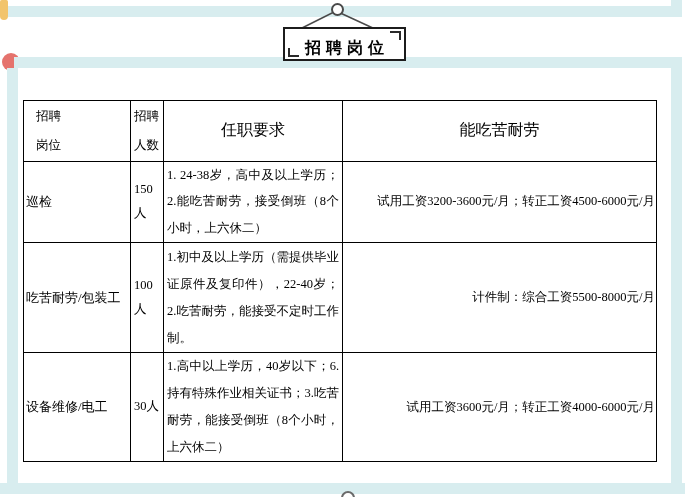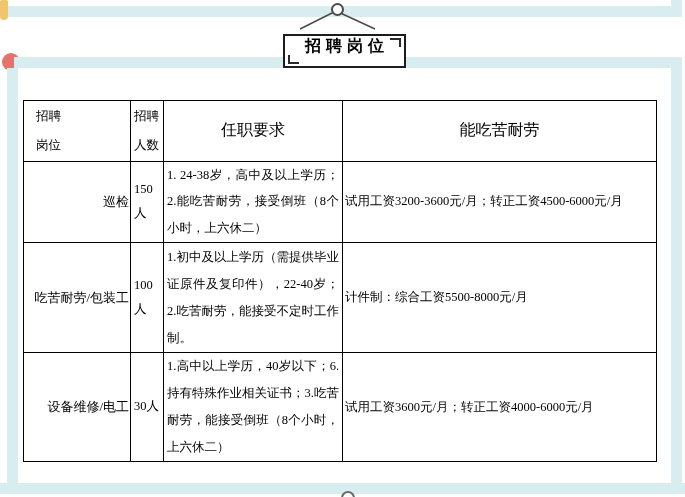--- a/index.html
+++ b/index.html
@@ -24,23 +24,23 @@
     position:absolute;left:2px;top:53px;width:18px;height:18px;
     border-radius:50%;background:#e5736d;
   }
   
   .hanger-ring{
     position:absolute;left:331px;top:3px;width:9px;height:9px;
     border:2px solid #4a4a4a;border-radius:50%;background:#fff;z-index:3;
   }
   .hanger-strings{position:absolute;left:283px;top:0;z-index:2;}
   .sign{
-    position:absolute;left:283px;top:34px;width:119px;height:30px;
+    position:absolute;left:283px;top:27px;width:119px;height:30px;
     background:#fff;border:2px solid #1c1c1c;z-index:4;
-    display:flex;align-items:flex-start;justify-content:center;
+    display:flex;align-items:flex-end;justify-content:center;
   }
   .sign-title{
     font-size:16px;font-weight:bold;letter-spacing:5px;
     padding-left:5px;white-space:nowrap;
   }
   .bracket-tr{
     position:absolute;right:3px;top:2px;width:9px;height:7px;
     border-top:2px solid #2a2a2a;border-right:2px solid #2a2a2a;
   }
   .bracket-bl{
@@ -58,26 +58,26 @@
   }
   table.jobs th,table.jobs td{
     border:1px solid #000;vertical-align:middle;
     font-weight:normal;overflow:hidden;
   }
   th.h-pos{font-weight:bold;font-size:12.5px;text-align:left;
     padding-left:12px;white-space:pre-line;line-height:2.3;}
   th.h-count{font-weight:bold;font-size:12.5px;text-align:left;
     padding-left:3px;white-space:pre-line;line-height:2.3;}
   th.h-req,th.h-sal{font-weight:bold;font-size:16px;text-align:center;}
-  td.c-pos{font-size:13px;text-align:right;padding-left:2px;}
+  td.c-pos{font-size:13px;text-align:left;padding-left:2px;}
   td.c-count{font-size:12.5px;text-align:left;padding-left:3px;
     white-space:pre-line;line-height:1.9;margin-left:32px;}
   td.c-req{font-size:12.5px;text-align:justify;text-justify:inter-ideograph;
     padding:0 3px;line-height:2.15;}
-  td.c-sal{font-size:12.5px;text-align:left;padding-left:2px;}
+  td.c-sal{font-size:12.5px;text-align:right;padding-left:2px;}
 </style>
 </head>
 <body>
 
 <div class="cap-yellow"></div>
 <div class="band outer-top"></div>
 <div class="band outer-right-tab"></div>
 <div class="dot-red"></div>
 <div class="band inner-top"></div>
 <div class="band inner-left"></div>

